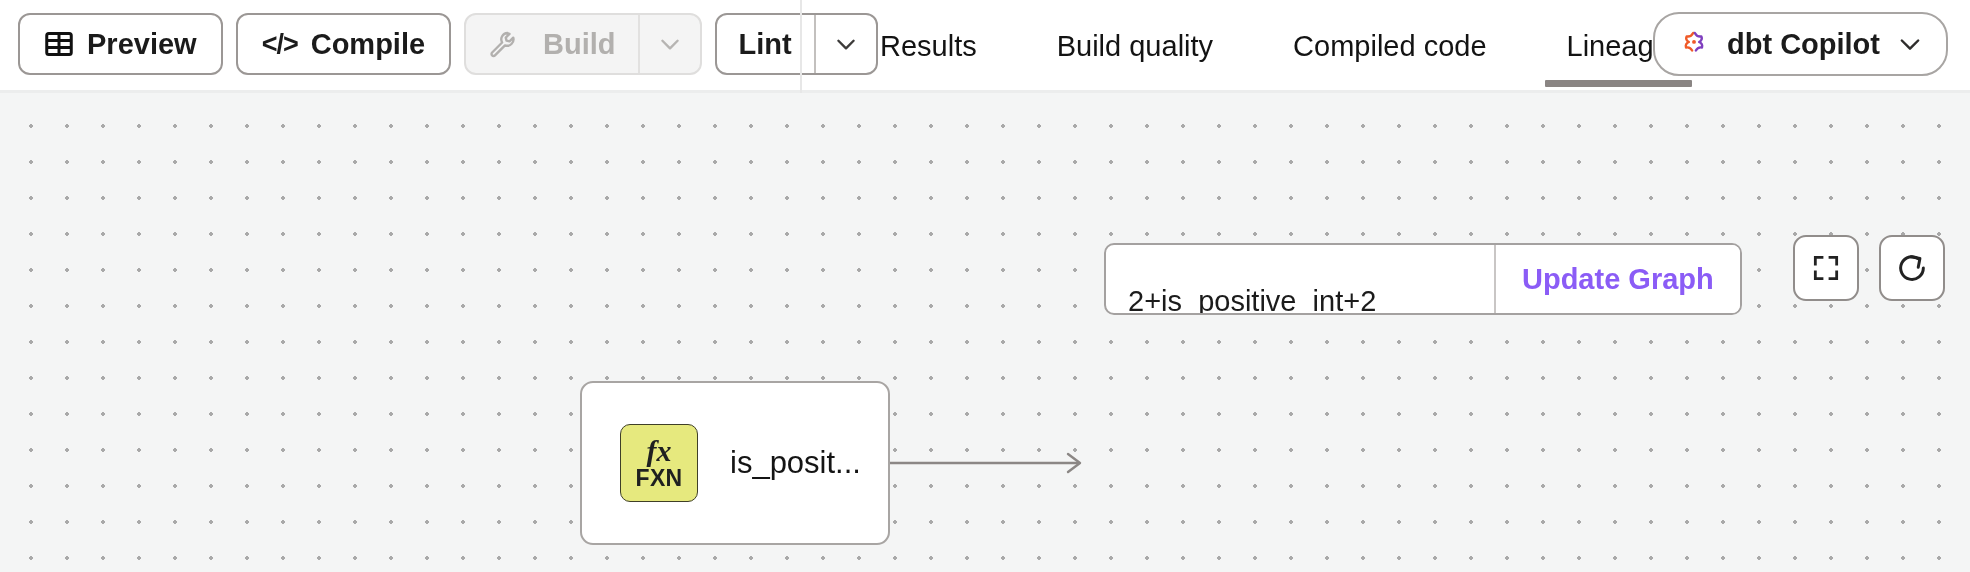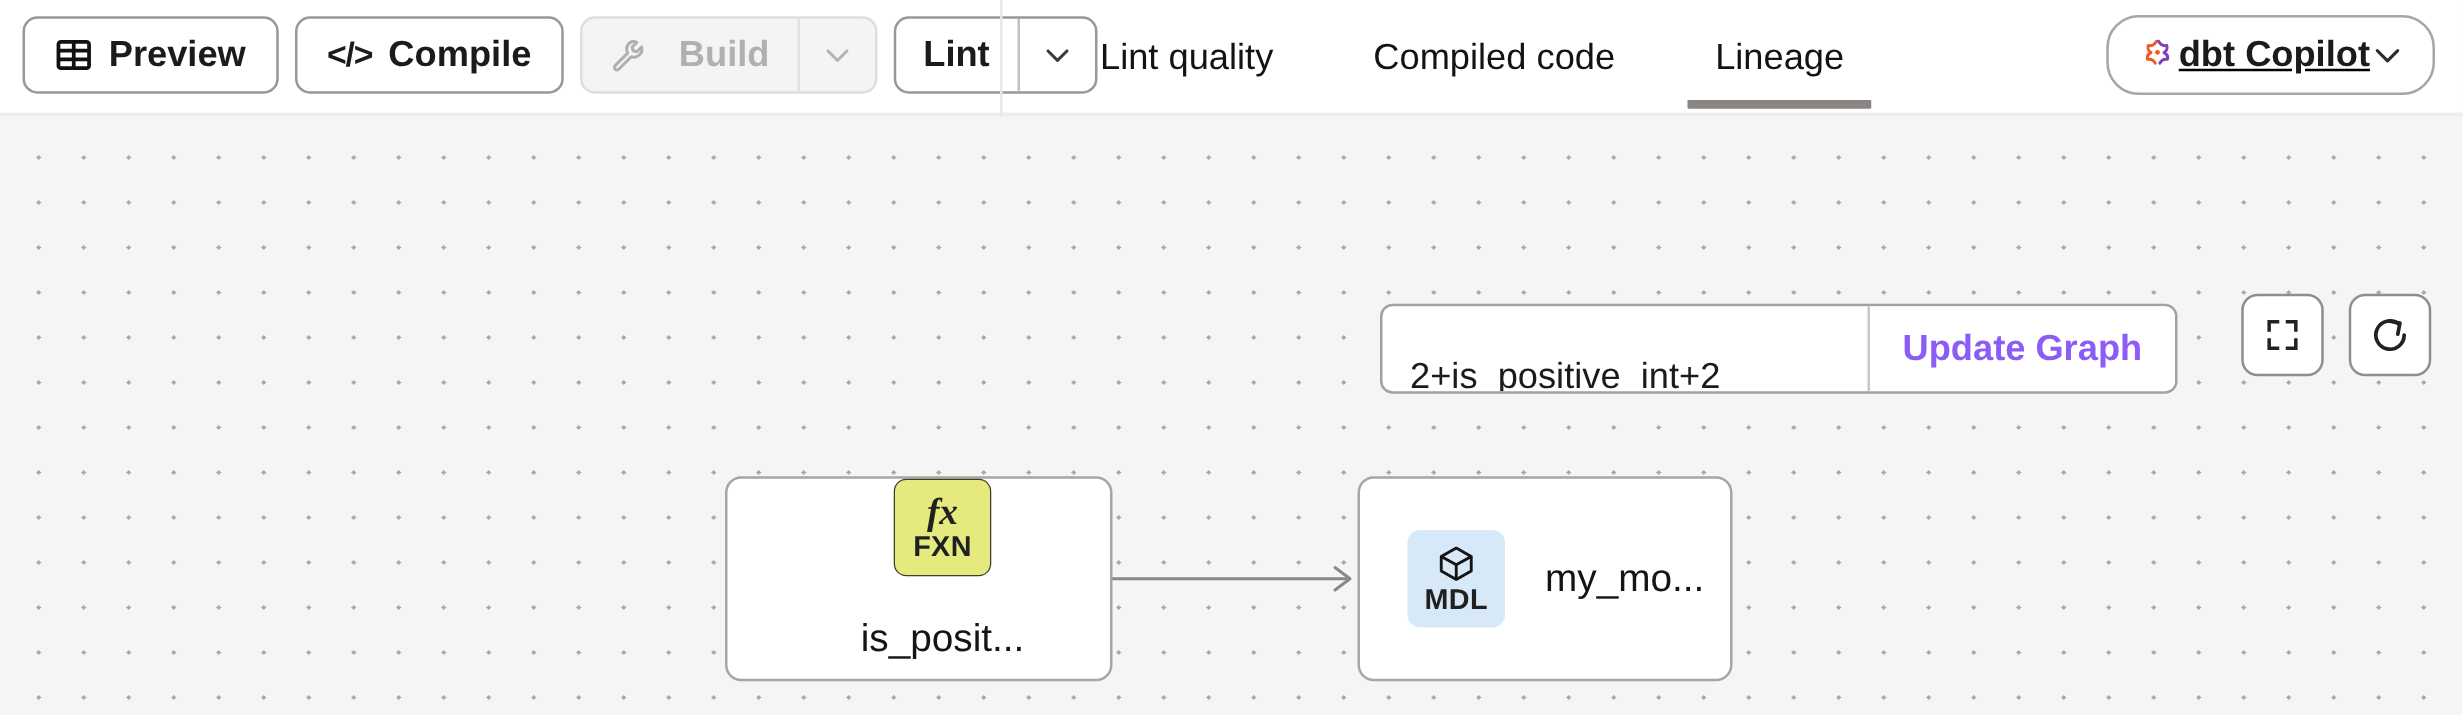--- a/index.html
+++ b/index.html
@@ -138,24 +138,23 @@
   
   #copilot {
     position: absolute;
     right: 22px; top: 12px;
     height: 64px;
     border: 2px solid #a8a5a3;
     border-radius: 26px;
     background: #ffffff;
     display: flex;
     align-items: center;
-    gap: 0;
+    gap: 16px;
     padding: 0 22px;
     cursor: pointer;
-    text-decoration: underline;
   }
   #copilot .cp-label {
     font-size: 29px;
     font-weight: bold;
     color: #1b1b1b;
     white-space: nowrap;
   }
 
   
   #canvas {
@@ -232,21 +231,21 @@
   .node {
     position: absolute;
     border: 2px solid #a8a5a3;
     border-radius: 13px;
     background: #ffffff;
     display: flex;
     align-items: center;
     padding-left: 38px;
     gap: 32px;
   }
-  #node-fxn { left: 580px; top: 288px; width: 310px; height: 164px; flex-direction: column; }
+  #node-fxn { left: 580px; top: 288px; width: 310px; height: 164px; }
   #node-mdl { left: 1086px; top: 288px; width: 300px; height: 164px; }
 
   .node-badge {
     width: 78px; height: 78px;
     border-radius: 10px;
     display: flex;
     flex-direction: column;
     align-items: center;
     justify-content: center;
     gap: 1px;
@@ -341,21 +340,24 @@
           </span>
         </div>
       </div>
 
     </div>
 
     <div id="toolbar-divider"></div>
 
     <div id="tabs">
       <div class="tab">
-        <span>Lint quality</span>
+        <span>Results</span>
+      </div>
+      <div class="tab">
+        <span>Build quality</span>
       </div>
       <div class="tab">
         <span>Compiled code</span>
       </div>
       <div class="tab active">
         <span>Lineage</span>
       </div>
     </div>
 
     <div id="copilot">
@@ -413,27 +415,16 @@
     </svg>
 
     <div class="node" id="node-fxn">
       <div class="node-badge" id="badge-fxn">
         <span class="bg-glyph">fx</span>
         <span class="bg-code">FXN</span>
       </div>
       <span class="node-label">is_posit...</span>
     </div>
 
-    <div class="node" id="node-mdl">
-      <div class="node-badge" id="badge-mdl">
-        <svg width="34" height="32" viewBox="0 0 24 24" aria-hidden="true">
-          <polygon points="12,2.6 21,7.6 12,12.6 3,7.6" fill="none" stroke="#141414" stroke-width="1.7" stroke-linejoin="round"></polygon>
-          <polyline points="3,7.6 3,16.4 12,21.4 21,16.4 21,7.6" fill="none" stroke="#141414" stroke-width="1.7" stroke-linejoin="round"></polyline>
-          <line x1="12" y1="12.6" x2="12" y2="21.4" stroke="#141414" stroke-width="1.7"></line>
-        </svg>
-        <span class="bg-code">MDL</span>
-      </div>
-      <span class="node-label">my_mo...</span>
-    </div>
 
   </div>
 
 </div>
 
 </body></html>

